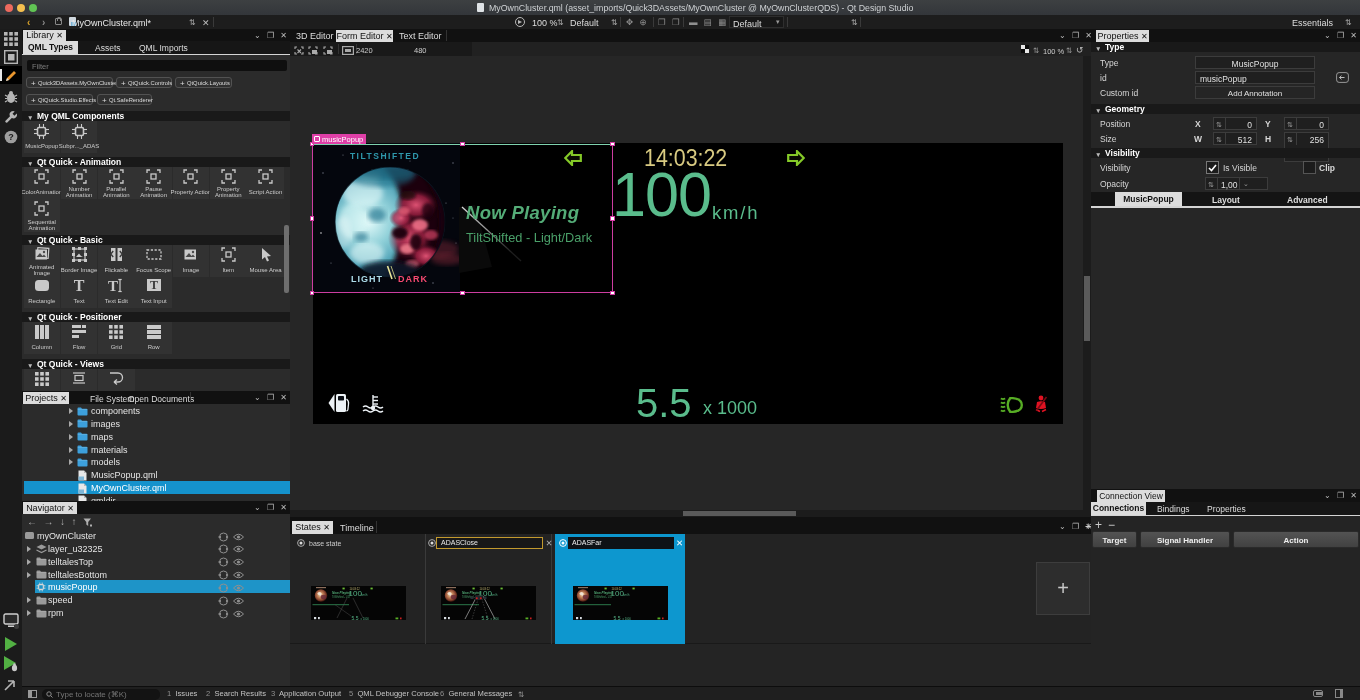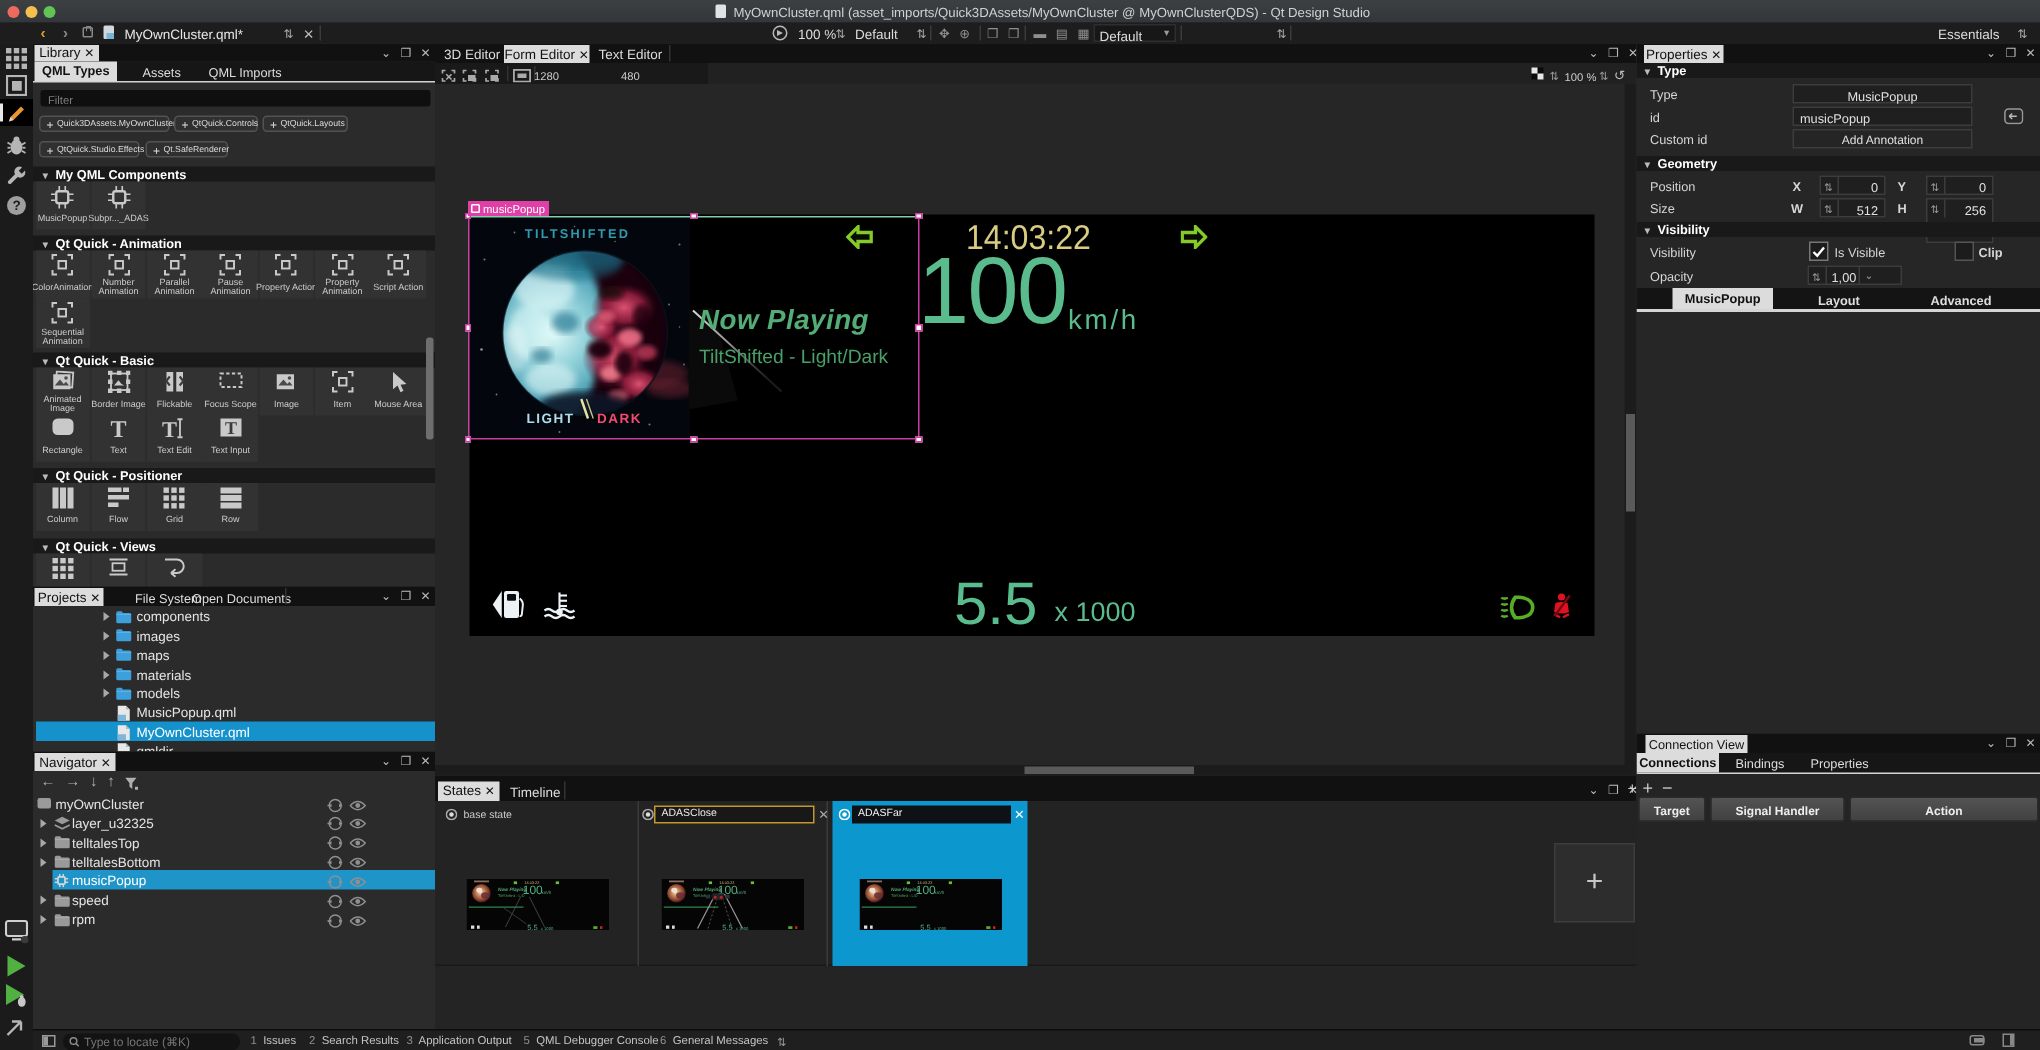--- a/index.html
+++ b/index.html
@@ -21,21 +21,21 @@
   <div class="abs" style="left:489px;top:2.5px;font-size:8.8px;color:#cfd2d4;white-space:nowrap;">MyOwnCluster.qml (asset_imports/Quick3DAssets/MyOwnCluster @ MyOwnClusterQDS) - Qt Design Studio</div>
 </div>
 
 <div class="abs" style="left:0;top:15px;width:1360px;height:14px;background:#1d1d1d;">
   <div class="abs" style="left:27px;top:2px;font-size:10px;color:#d9a32a;font-weight:bold;">‹</div>
   <div class="abs" style="left:42px;top:2px;font-size:10px;color:#8a8a8a;font-weight:bold;">›</div>
   <div class="abs" style="left:55px;top:3px;width:7px;height:7px;border:1px solid #888;border-radius:1px;"></div>
   <div class="abs" style="left:56.5px;top:1.5px;width:4px;height:4px;border:1px solid #888;border-bottom:none;border-radius:2px 2px 0 0;"></div>
   <div class="abs" style="left:69px;top:2px;width:7px;height:9px;background:#cfd8df;border-radius:1px;"></div>
   <div class="abs" style="left:71px;top:7px;width:5px;height:4px;background:#7ab3d4;"></div>
-  <div class="abs" style="left:83px;top:2.5px;font-size:9px;color:#e8e8e8;">MyOwnCluster.qml*</div>
+  <div class="abs" style="left:72px;top:2.5px;font-size:9px;color:#e8e8e8;">MyOwnCluster.qml*</div>
   <div class="abs" style="left:189px;top:2.5px;font-size:8px;color:#aaa;">⇅</div>
   <div class="abs" style="left:202px;top:2.5px;font-size:9px;color:#bbb;">✕</div>
   <div class="abs" style="left:213px;top:2px;width:1px;height:10px;background:#3a3a3a;"></div>
   <div class="abs" style="left:515px;top:1.5px;width:10px;height:10px;border:1.4px solid #b9b9b9;border-radius:50%;"></div>
   <div class="abs" style="left:518.4px;top:4.9px;width:0;height:0;border-left:4px solid #b9b9b9;border-top:2.6px solid transparent;border-bottom:2.6px solid transparent;"></div>
   <div class="abs" style="left:532px;top:2.5px;font-size:9px;color:#ddd;">100 %</div>
   <div class="abs" style="left:557px;top:2.5px;font-size:8px;color:#aaa;">⇅</div>
   <div class="abs" style="left:570px;top:2.5px;font-size:9px;color:#ddd;">Default</div>
   <div class="abs" style="left:611px;top:2.5px;font-size:8px;color:#aaa;">⇅</div>
   <div class="abs" style="left:620px;top:2px;width:1px;height:10px;background:#3a3a3a;"></div>
@@ -727,21 +727,21 @@
   <svg class="abs" style="left:33px;top:16.5px;" width="11" height="9" viewBox="0 0 11 9">
         <path d="M1 3 V1 H3 M7 1 H9 V3 M9 6 V8 H7 M3 8 H1 V6" fill="none" stroke="#aaa" stroke-width="1.1"></path>
         <rect x="4" y="4" width="5" height="4" fill="#aaa"></rect>
       </svg>
   <div class="abs" style="left:48px;top:15px;width:1px;height:10px;background:#333;"></div>
   <svg class="abs" style="left:52px;top:16.5px;" width="12" height="9" viewBox="0 0 12 9">
         <rect x="0.6" y="0.6" width="10.8" height="7.8" fill="none" stroke="#aaa" stroke-width="1.2"></rect>
         <rect x="3" y="3" width="6" height="3" fill="#aaa"></rect>
       </svg>
   <div class="abs" style="left:66px;top:15px;width:1px;height:10px;background:#333;"></div>
-  <div class="abs" style="left:66px;top:17px;font-size:7.5px;color:#ccc;">1280</div>
+  <div class="abs" style="left:66px;top:17px;font-size:7.5px;color:#ccc;">2420</div>
   <div class="abs" style="left:124px;top:17px;font-size:7.5px;color:#ccc;">480</div>
   <div class="abs" style="left:731px;top:16px;width:8px;height:8px;background:#0a0a0a;"></div>
   <div class="abs" style="left:731px;top:16px;width:4px;height:4px;background:#e8e8e8;"></div>
   <div class="abs" style="left:735px;top:20px;width:4px;height:4px;background:#e8e8e8;"></div>
   <div class="abs" style="left:743px;top:17px;font-size:7.5px;color:#999;">⇅</div>
   <div class="abs" style="left:753px;top:17.5px;font-size:7.5px;color:#ccc;">100 %</div>
   <div class="abs" style="left:776px;top:17px;font-size:7.5px;color:#999;">⇅</div>
   <div class="abs" style="left:786px;top:16px;font-size:9px;color:#bbb;transform:scaleX(-1);">↻</div>
 
   <div class="abs" style="left:0;top:27px;width:801px;height:454px;background:#262626;"></div>

